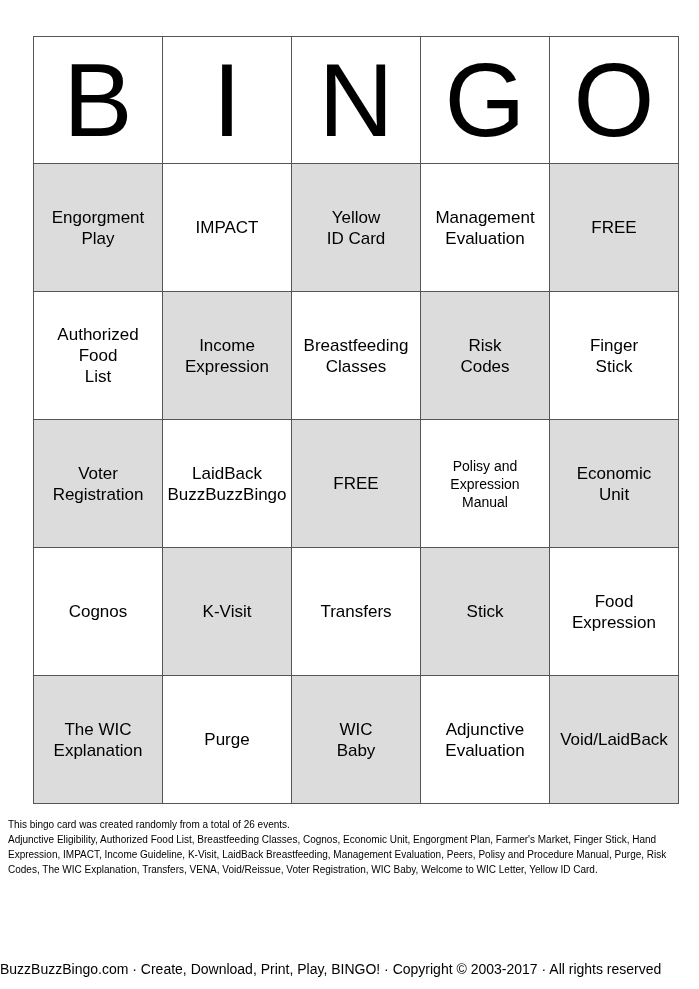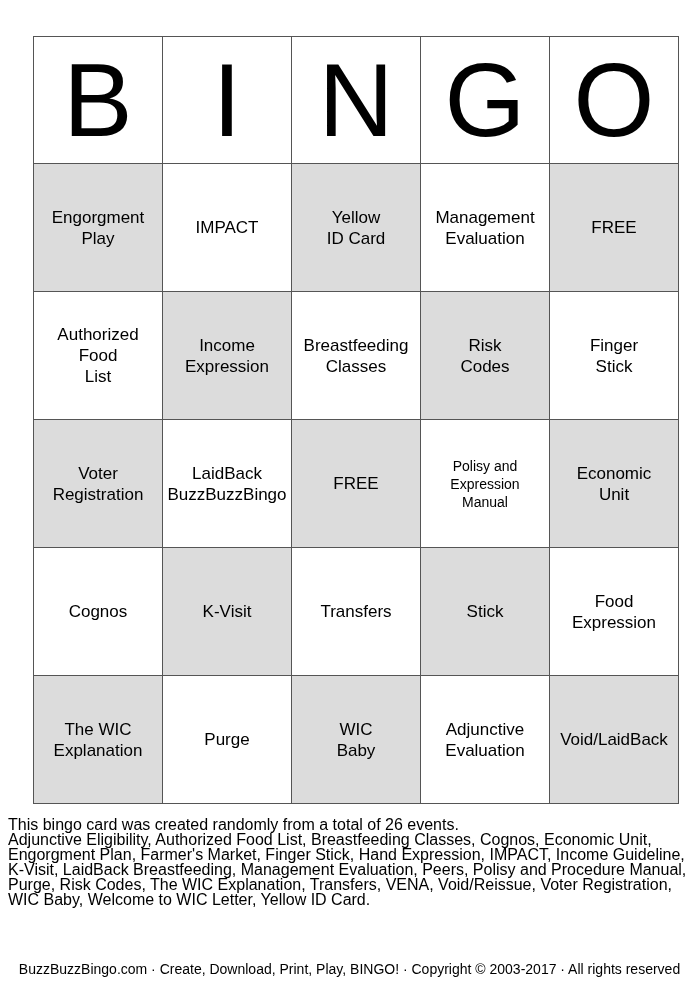--- a/index.html
+++ b/index.html
@@ -44,29 +44,29 @@
   }
   td.cell.shaded {
     background: #dcdcdc;
   }
   td.cell.small {
     font-size: 14px;
     line-height: 18px;
   }
   .summary {
     margin: 13px 8px 0 8px;
-    font-size: 16px;
+    font-size: 10px;
     line-height: 15px;
   }
   .bottombar {
     position: absolute;
     left: 0;
     bottom: 12px;
     width: 100%;
-    text-align: center;
+    text-align: left;
     font-size: 14px;
     line-height: 16px;
   }
 </style>
 </head>
 <body>
 
 <div class="page">
 
   <table class="bingo-grid">

